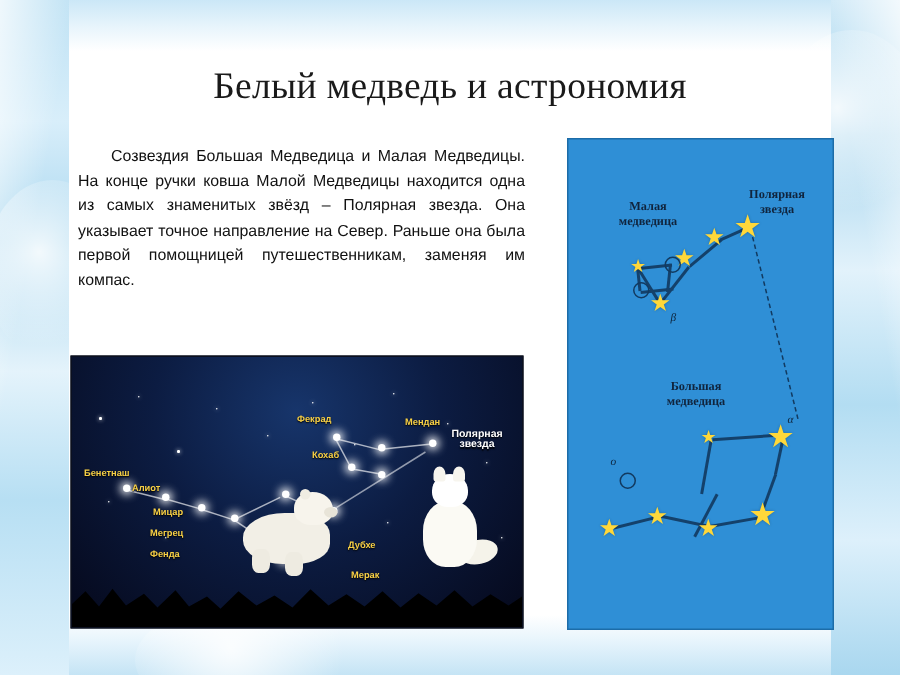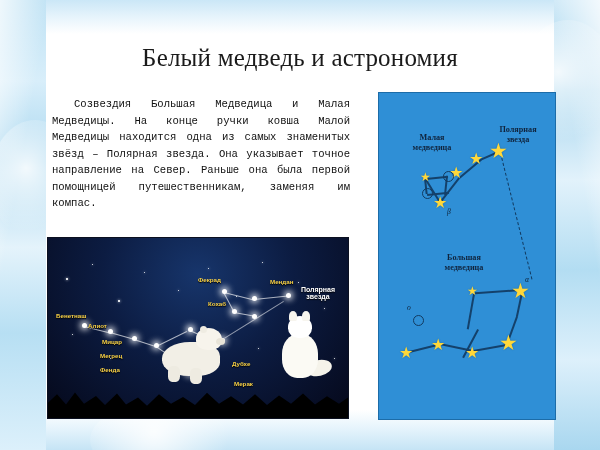--- a/index.html
+++ b/index.html
@@ -60,21 +60,21 @@
     font-family: "Liberation Serif", serif;
     font-size: 25px;
     color: #1a1a1a;
     letter-spacing: 0.2px;
   }
   .body-text {
     position: absolute;
     left: 52px;
     top: 96px;
     width: 298px;
-    font-family: Liberation Mono, monospace;
+    font-family: Liberation Sans, sans-serif;
     font-size: 10.6px;
     line-height: 16.5px;
     color: #111111;
     text-align: justify;
     text-indent: 22px;
   }
   
   .photo {
     position: absolute;
     left: 47px;

